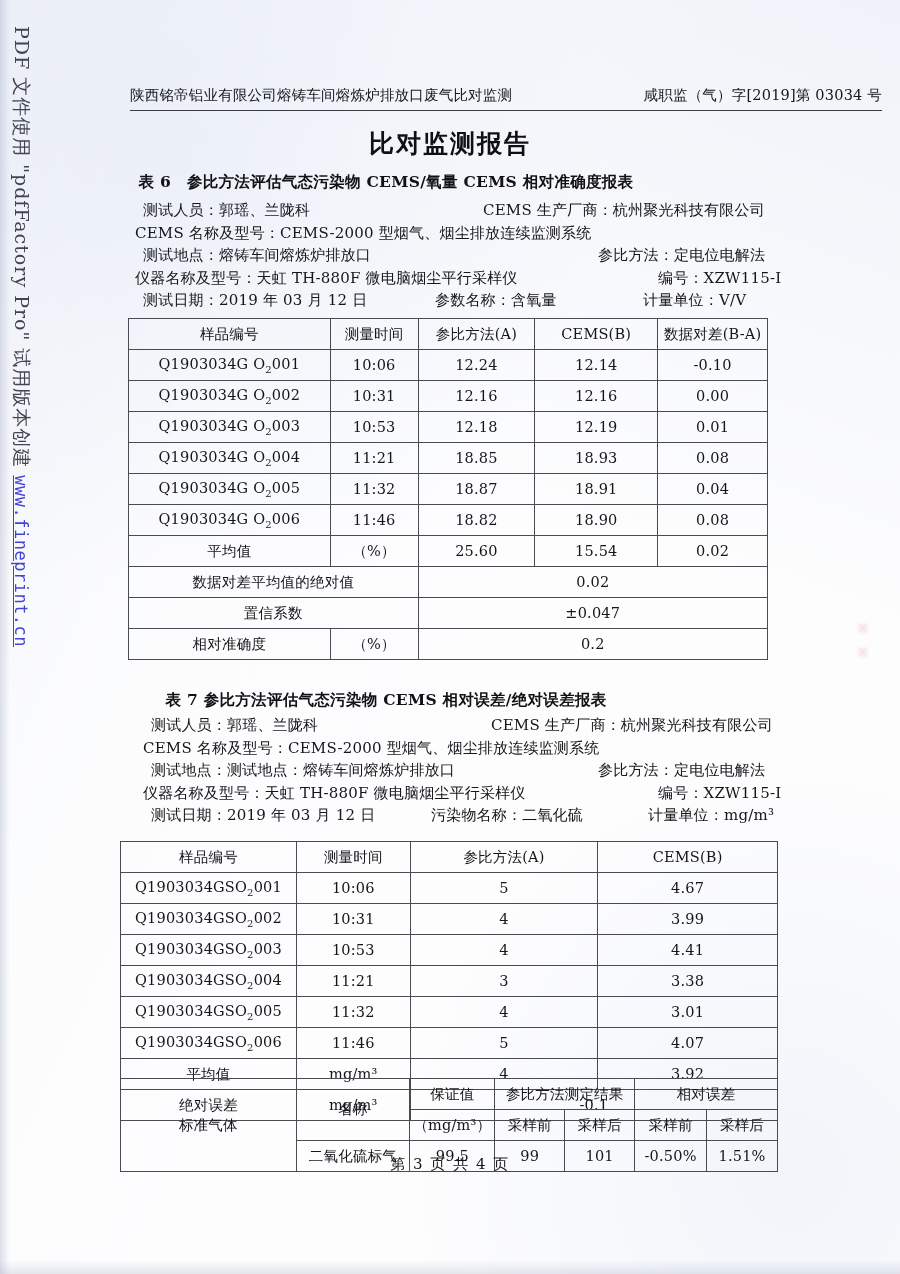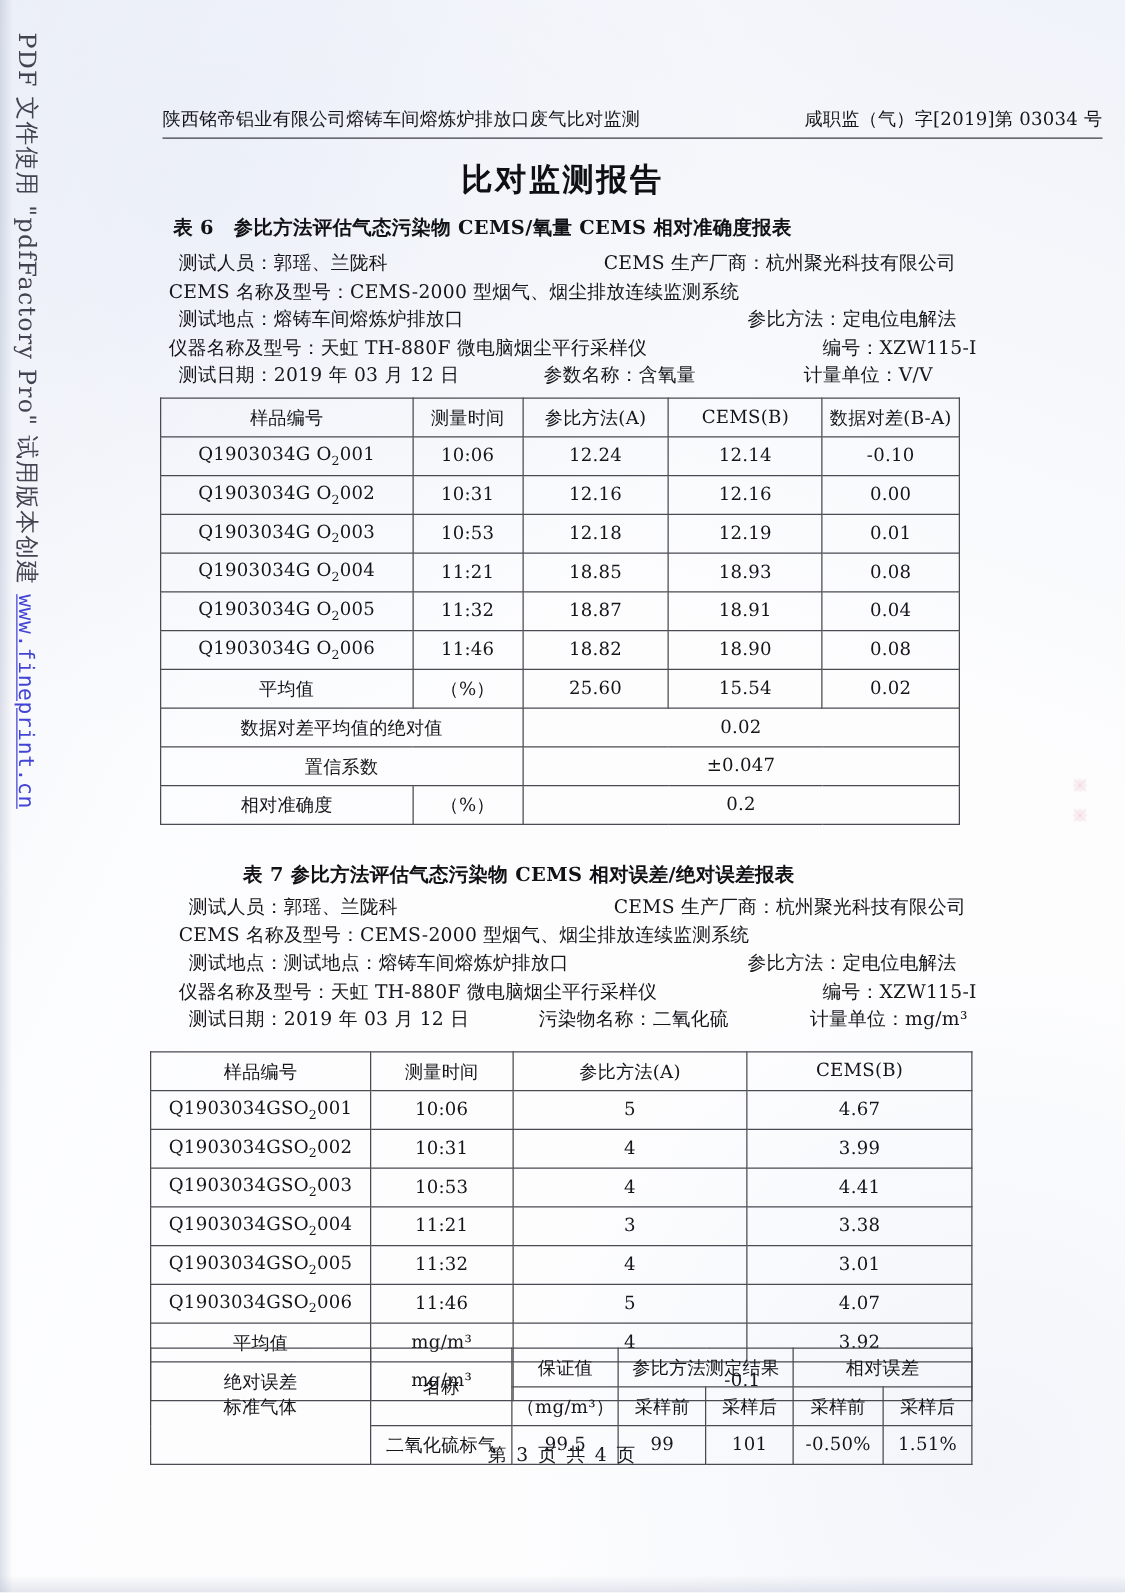--- a/index.html
+++ b/index.html
@@ -103,21 +103,21 @@
   .tbl-caption {
     position: absolute;
     width: 772px;
     text-align: center;
     font-size: 15.5px;
     font-weight: bold;
     color: #121216;
     letter-spacing: 0.3px;
   }
   #cap6 { top: 172px; }
-  #cap7 { top: 690px; margin-left: 29px; }
+  #cap7 { top: 690px; }
 
   
   .meta {
     position: absolute;
     font-size: 15px;
     color: #15151a;
     line-height: 22.5px;
     letter-spacing: 0.2px;
   }
   #meta6 { left: 143px; top: 199px; width: 740px; }

